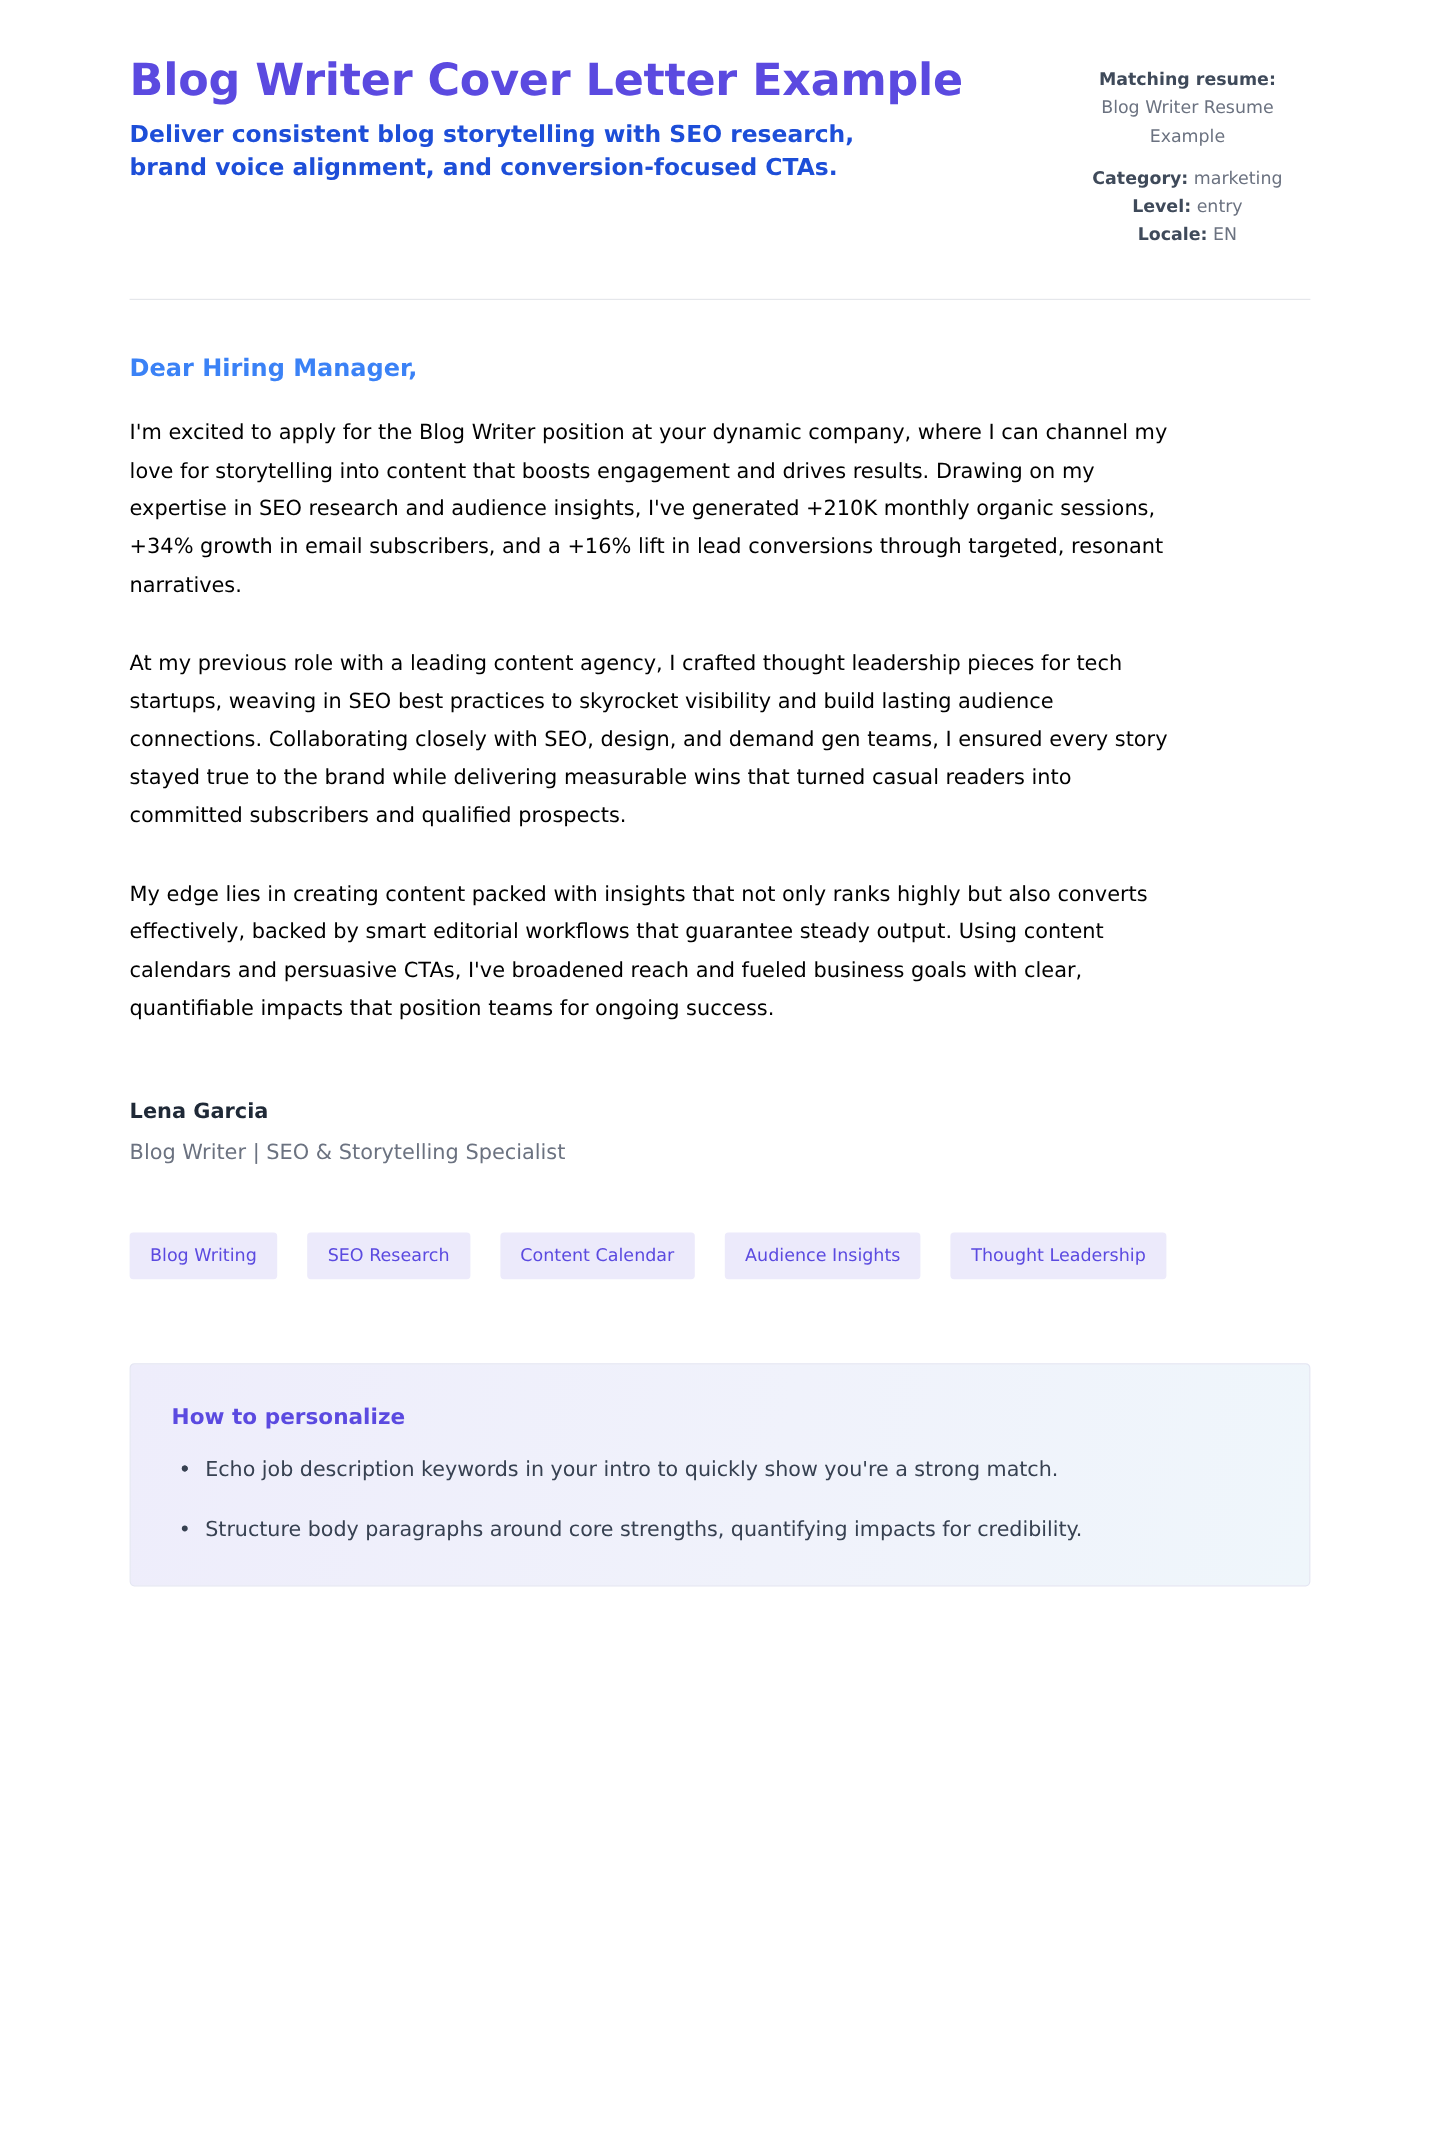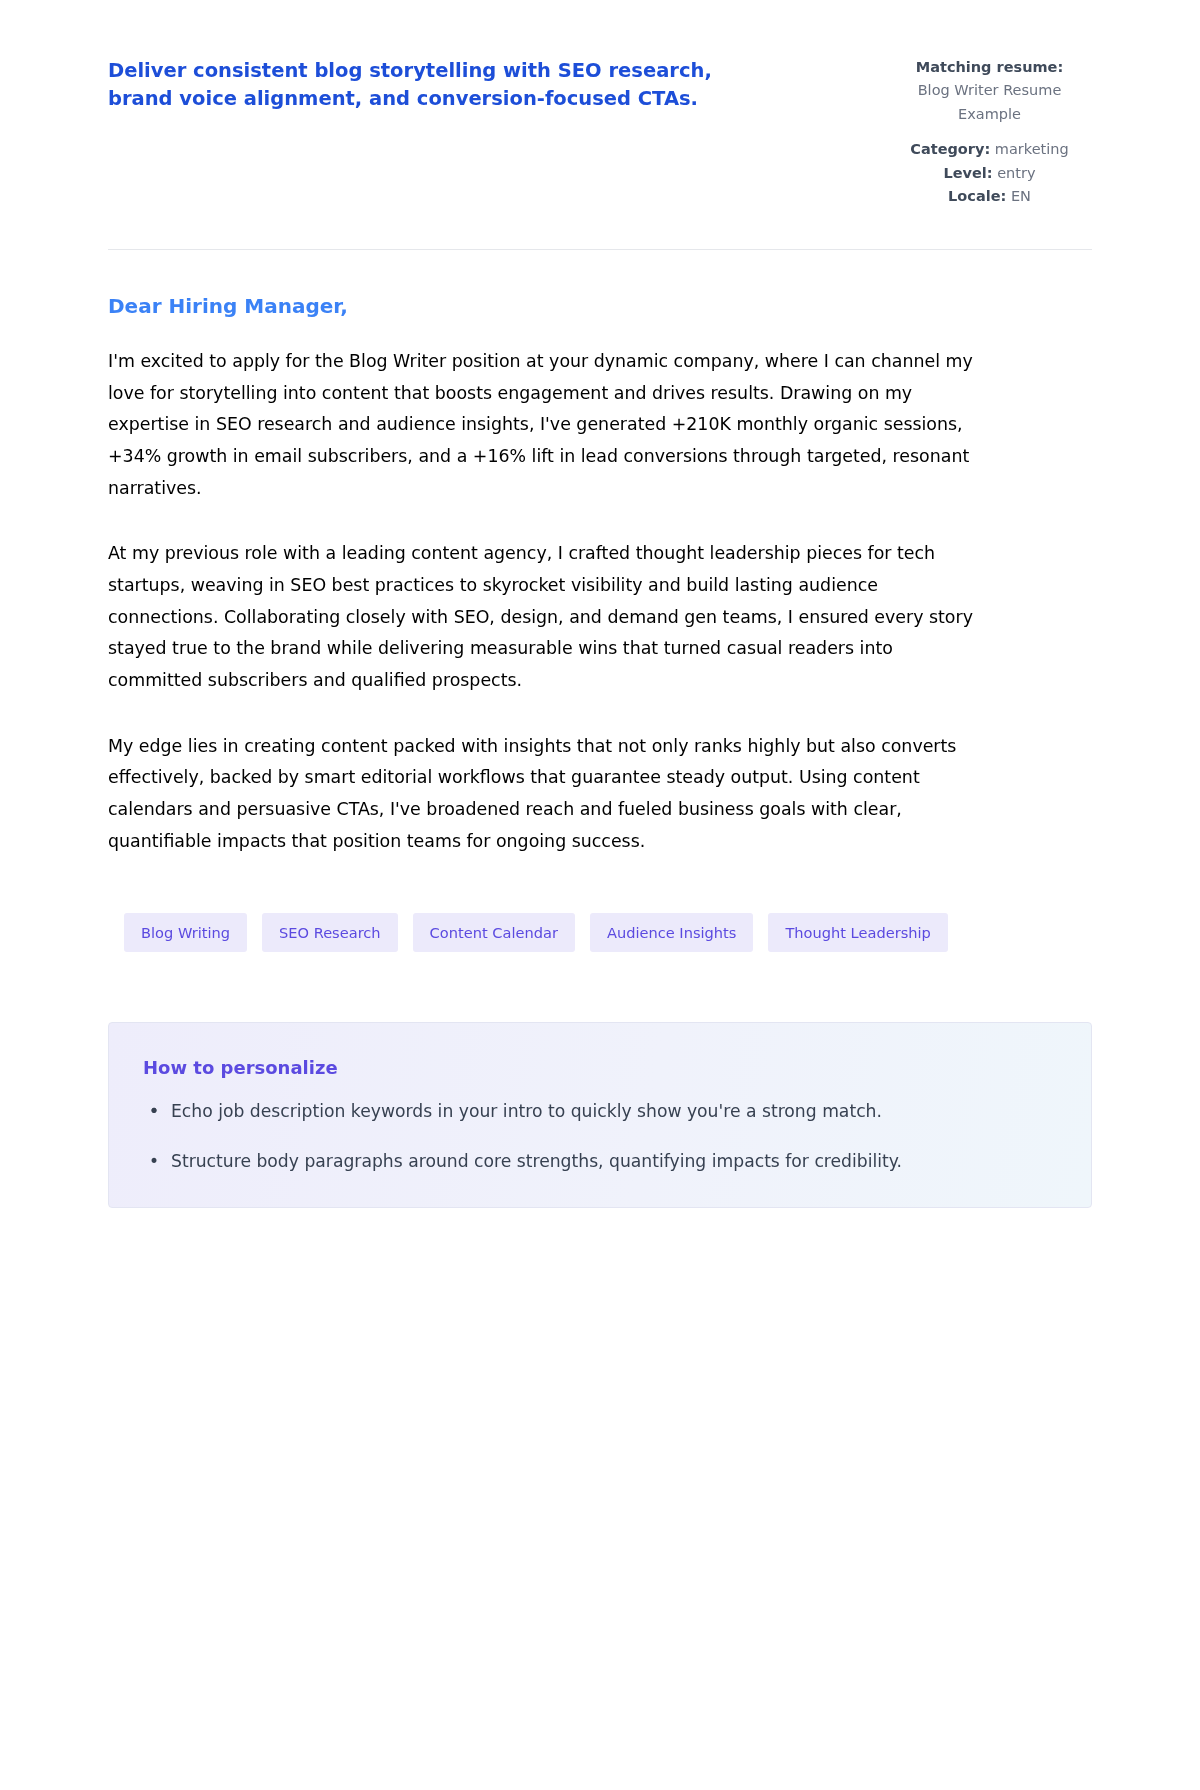--- a/index.html
+++ b/index.html
@@ -102,23 +102,22 @@
   .sign-role {
     margin: 14px 0 0 0;
     font-size: 17.4px;
     color: #6b7280;
   }
 
   
   .tags {
     display: flex;
     flex-wrap: wrap;
-    gap: 15px;
+    gap: 25px;
     margin-top: 56px;
-    margin-left: 16px;
   }
   .tag {
     background: #eceafb;
     color: #5b4ae0;
     font-size: 14.6px;
     padding: 11px 17px;
     border-radius: 3px;
     white-space: nowrap;
   }
 
@@ -159,20 +158,21 @@
     line-height: 1.82;
   }
 </style>
 </head>
 <body>
 
 <div class="page">
 
   <div class="doc-header">
     <div class="header-left">
+      <h1 class="doc-title">Blog Writer Cover Letter Example</h1>
       <p class="doc-subtitle">Deliver consistent blog storytelling with SEO research, brand voice alignment, and conversion-focused CTAs.</p>
     </div>
 
     <div class="header-meta">
       <div class="meta-resume-block">
         <span class="meta-row meta-label">Matching resume:</span>
         <span class="meta-row meta-value">Blog Writer Resume Example</span>
       </div>
       <div class="meta-row">
         <span class="meta-label">Category:</span>
@@ -191,20 +191,24 @@
 
   <hr class="rule">
 
   <div class="letter">
     <p class="salutation">Dear Hiring Manager,</p>
 
     <p class="para">I'm excited to apply for the Blog Writer position at your dynamic company, where I can channel my love for storytelling into content that boosts engagement and drives results. Drawing on my expertise in SEO research and audience insights, I've generated +210K monthly organic sessions, +34% growth in email subscribers, and a +16% lift in lead conversions through targeted, resonant narratives.</p>
     <p class="para">At my previous role with a leading content agency, I crafted thought leadership pieces for tech startups, weaving in SEO best practices to skyrocket visibility and build lasting audience connections. Collaborating closely with SEO, design, and demand gen teams, I ensured every story stayed true to the brand while delivering measurable wins that turned casual readers into committed subscribers and qualified prospects.</p>
     <p class="para">My edge lies in creating content packed with insights that not only ranks highly but also converts effectively, backed by smart editorial workflows that guarantee steady output. Using content calendars and persuasive CTAs, I've broadened reach and fueled business goals with clear, quantifiable impacts that position teams for ongoing success.</p>
 
+    <div class="signature">
+      <p class="sign-name">Lena Garcia</p>
+      <p class="sign-role">Blog Writer | SEO &amp; Storytelling Specialist</p>
+    </div>
   </div>
 
   <div class="tags">
     <span class="tag">Blog Writing</span>
     <span class="tag">SEO Research</span>
     <span class="tag">Content Calendar</span>
     <span class="tag">Audience Insights</span>
     <span class="tag">Thought Leadership</span>
   </div>
 

